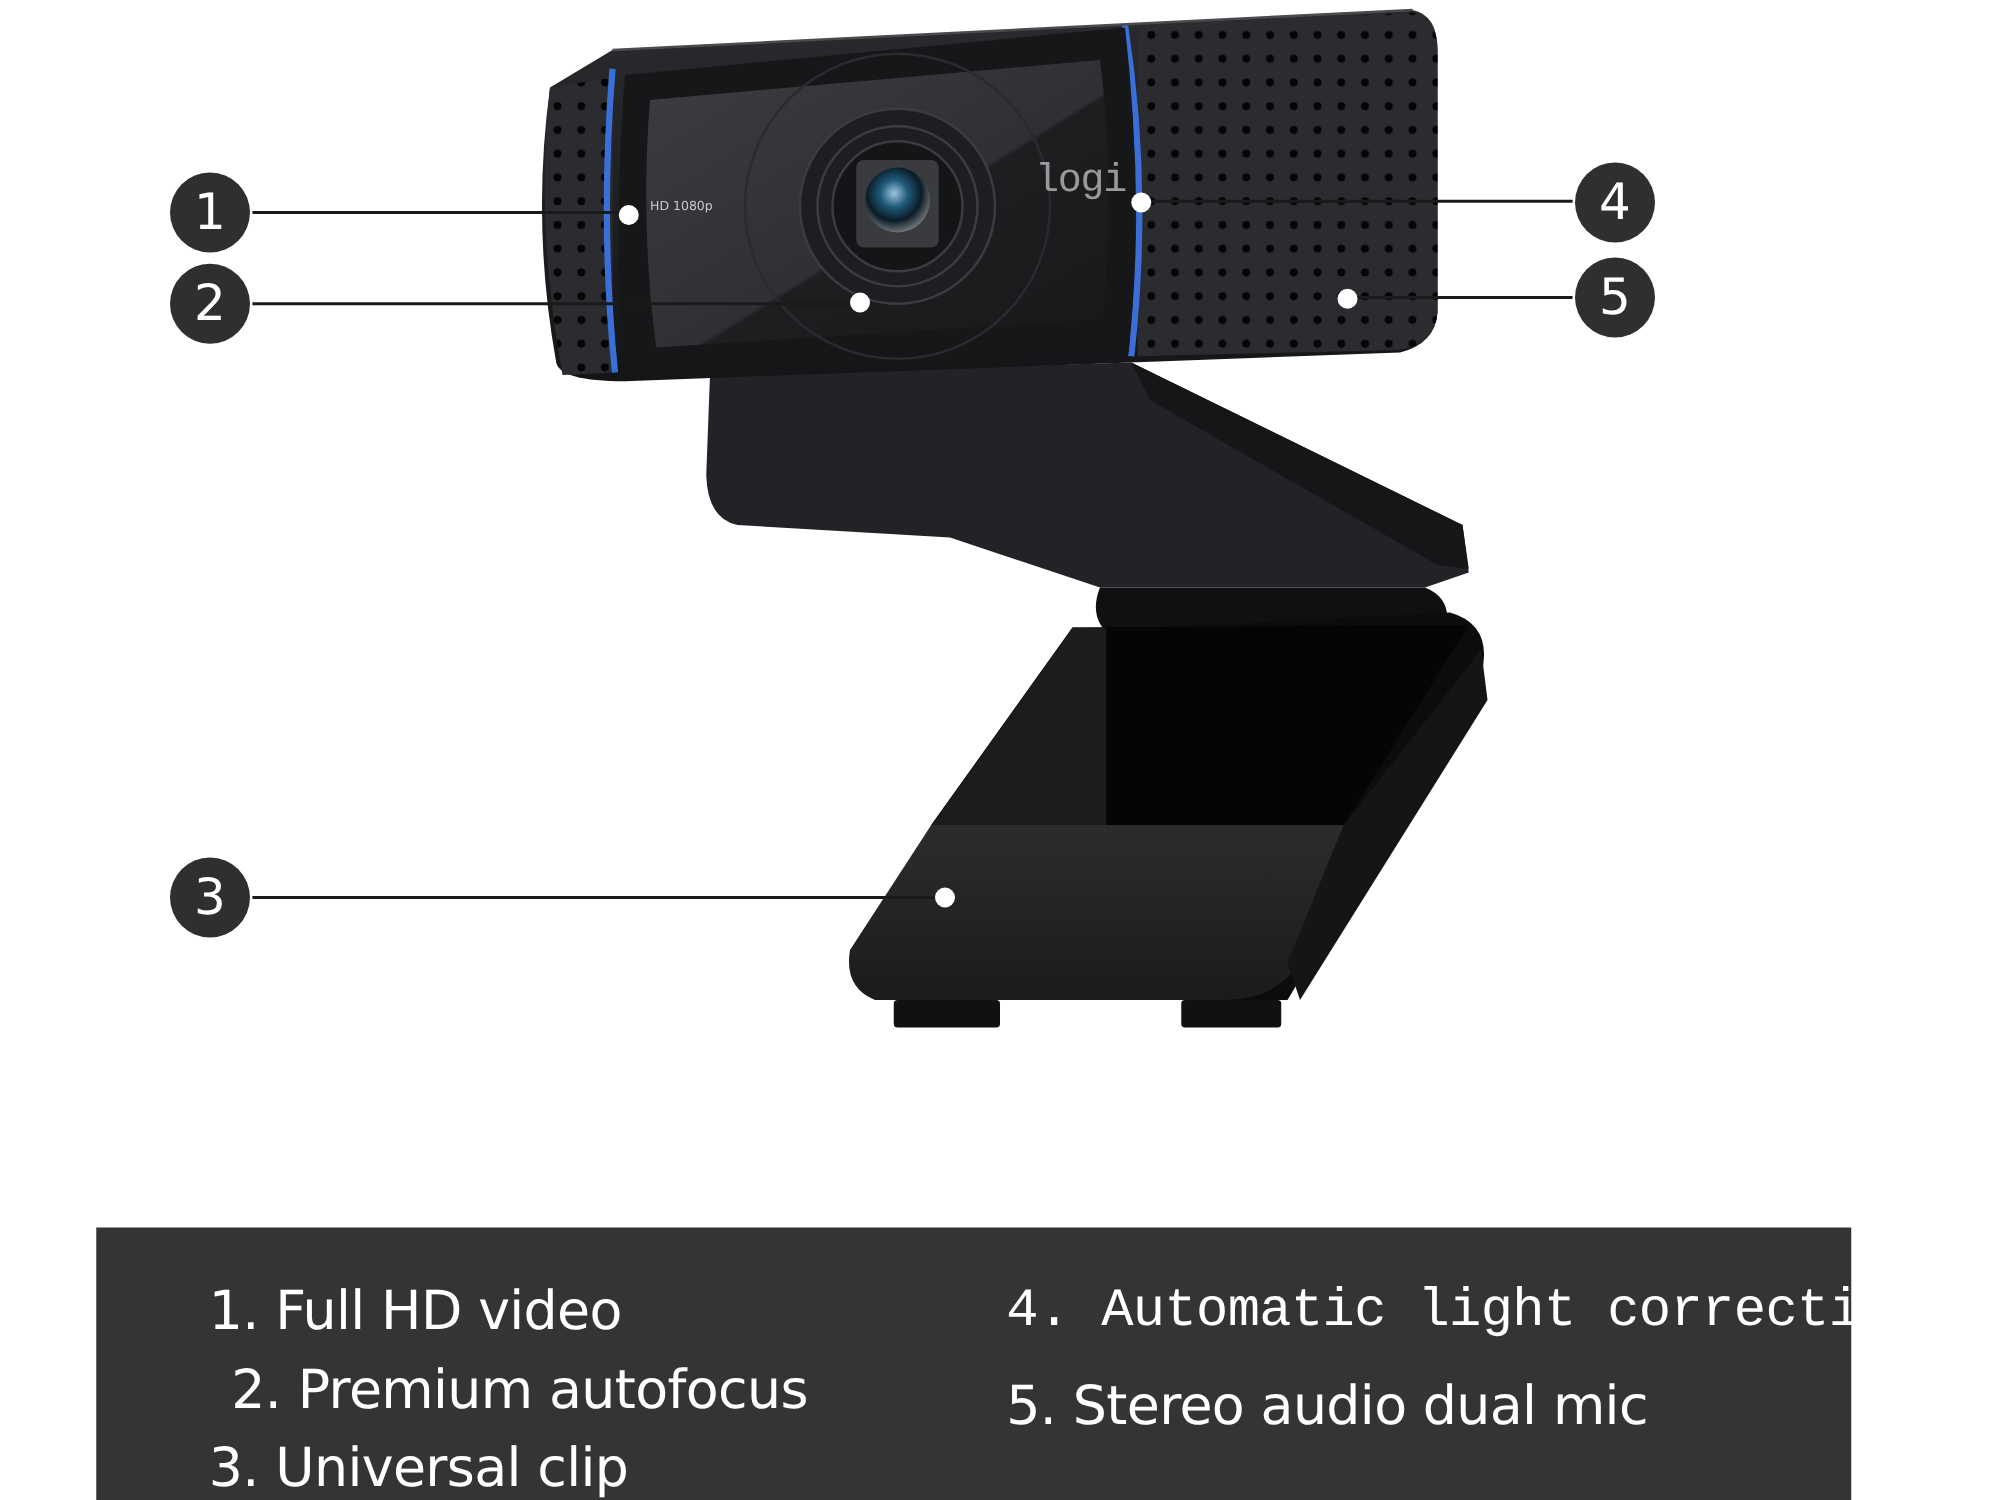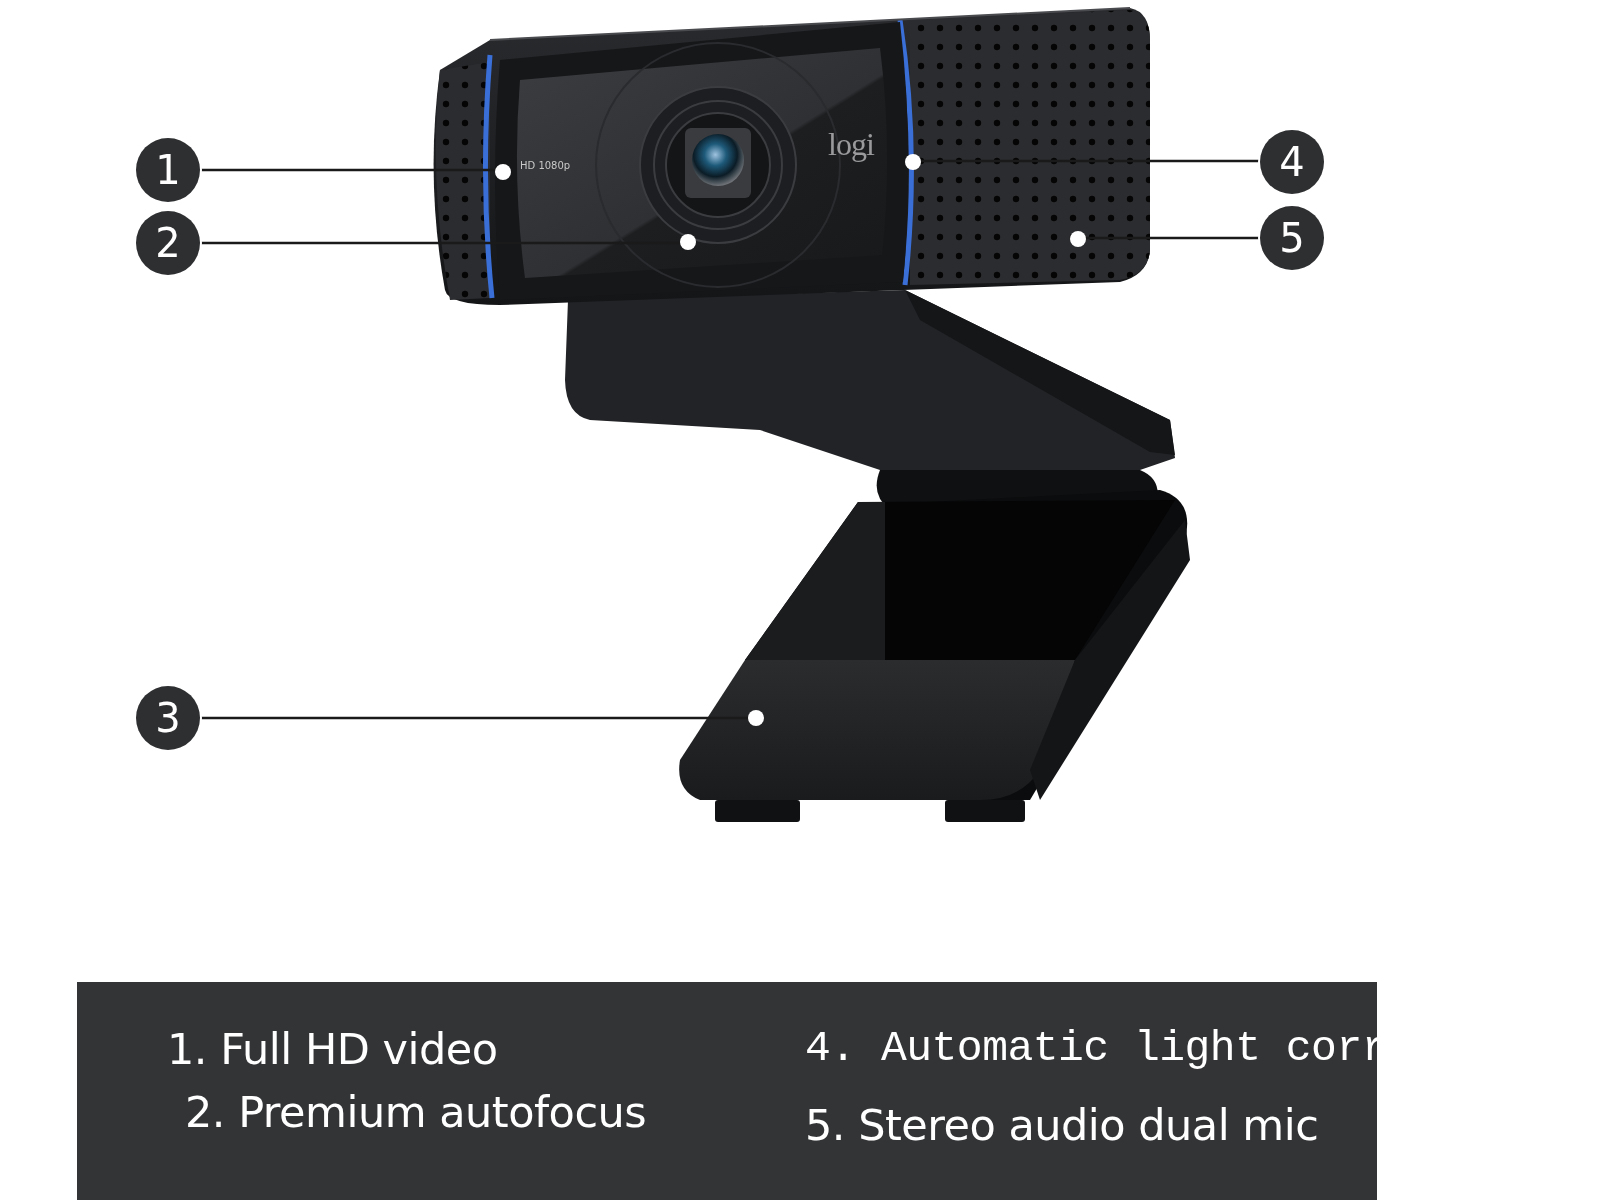--- a/index.html
+++ b/index.html
@@ -1,20 +1,20 @@
 <!DOCTYPE html>
 <html><head>
 <meta charset="utf-8">
 <style>
   html, body { margin:0; padding:0; background:#ffffff; }
   body { width:1600px; height:1200px; position:relative; overflow:hidden; font-family:"Liberation Sans", sans-serif; }
   #stage { position:absolute; left:0; top:0; width:1600px; height:1200px; }
   .callout { position:absolute; width:64px; height:64px; border-radius:50%; background:#2e2f31; color:#fff;
              font-size:40px; line-height:64px; text-align:center; font-family:"DejaVu Sans", sans-serif; box-shadow:0 0 0 2px #fff; }
-  .panel { position:absolute; left:77px; top:982px; width:1300px; height:218px; background:#333436; }
+  .panel { position:absolute; left:77px; top:982px; width:1404px; height:218px; background:#333436; }
   .feat { position:absolute; color:#fff; font-size:43px; font-family:"DejaVu Sans", sans-serif; letter-spacing:-0.5px; white-space:nowrap; }
 </style>
 </head>
 <body>
 
 <div id="stage">
   <svg width="1600" height="1200" viewBox="0 0 1600 1200" style="position:absolute;left:0;top:0">
     <defs>
       <pattern id="dots" x="0" y="0" width="19" height="19" patternUnits="userSpaceOnUse">
         <circle cx="9" cy="9" r="3.2" fill="#050505"></circle>
@@ -70,21 +70,21 @@
     <circle cx="718" cy="165" r="78" fill="#1d1e21" stroke="#3b3c40" stroke-width="2"></circle>
     <circle cx="718" cy="165" r="64" fill="none" stroke="#3b3c40" stroke-width="2"></circle>
     <circle cx="718" cy="165" r="52" fill="#141516" stroke="#3b3c40" stroke-width="2"></circle>
     <rect x="685" y="128" width="66" height="70" rx="6" fill="#3a3b3e"></rect>
     <circle cx="718" cy="160" r="26" fill="url(#lensG)"></circle>
 
     <path d="M490,40 L1130,8" stroke="#4a4b4f" stroke-width="2"></path>
   </svg>
 
   <div style="position:absolute;left:520px;top:160px;color:#c9c9c9;font-size:10px;font-family:'DejaVu Sans',sans-serif;">HD 1080p</div>
-  <div style="position:absolute;left:828px;top:126px;color:#9a9a9c;font-size:32px;font-family:Liberation Serif, serif;letter-spacing:-1px;text-align:right;">logi</div>
+  <div style="position:absolute;left:828px;top:126px;color:#9a9a9c;font-size:32px;font-family:Liberation Mono, monospace;letter-spacing:-1px;text-align:right;">logi</div>
 
   <svg width="1600" height="1200" style="position:absolute;left:0;top:0">
     <g stroke="#1a1a1a" stroke-width="2.5">
       <line x1="198" y1="170" x2="505" y2="170"></line>
       <line x1="198" y1="243" x2="688" y2="243"></line>
       <line x1="198" y1="718" x2="755" y2="718"></line>
       <line x1="912" y1="161" x2="1262" y2="161"></line>
       <line x1="1078" y1="238" x2="1262" y2="238"></line>
     </g>
     <g fill="#ffffff">
@@ -98,16 +98,17 @@
 
   <div class="callout" style="left:136px;top:138px;">1</div>
   <div class="callout" style="left:136px;top:211px;">2</div>
   <div class="callout" style="left:136px;top:686px;">3</div>
   <div class="callout" style="left:1260px;top:130px;">4</div>
   <div class="callout" style="left:1260px;top:206px;">5</div>
 
   <div class="panel">
     <div class="feat" style="left:90px;top:42px;">1. Full HD video</div>
     <div class="feat" style="left:108px;top:105px;">2. Premium autofocus</div>
+    <div class="feat" style="left:90px;top:168px;">3. Universal clip</div>
     <div class="feat" style="left:728px;top:42px;font-family:Liberation Mono, monospace;">4. Automatic light correction</div>
     <div class="feat" style="left:728px;top:118px;">5. Stereo audio dual mic</div>
   </div>
 </div>
 
 </body></html>

